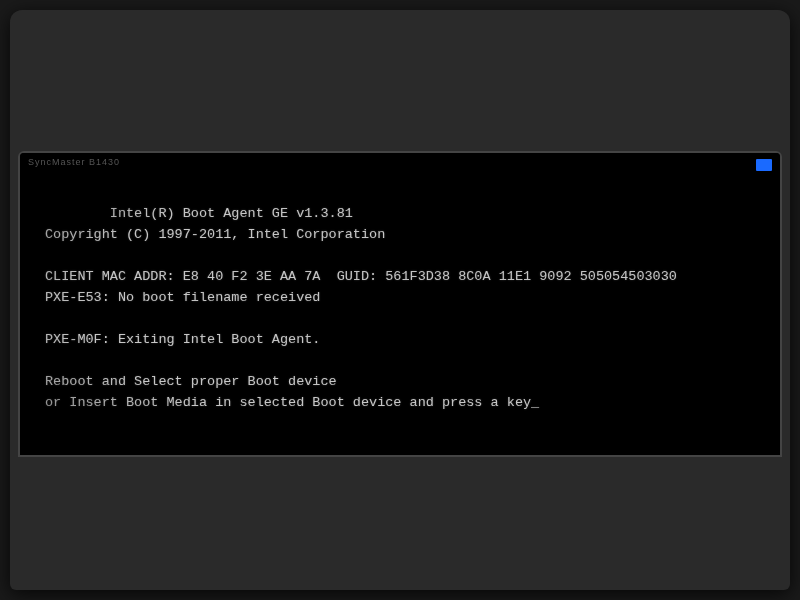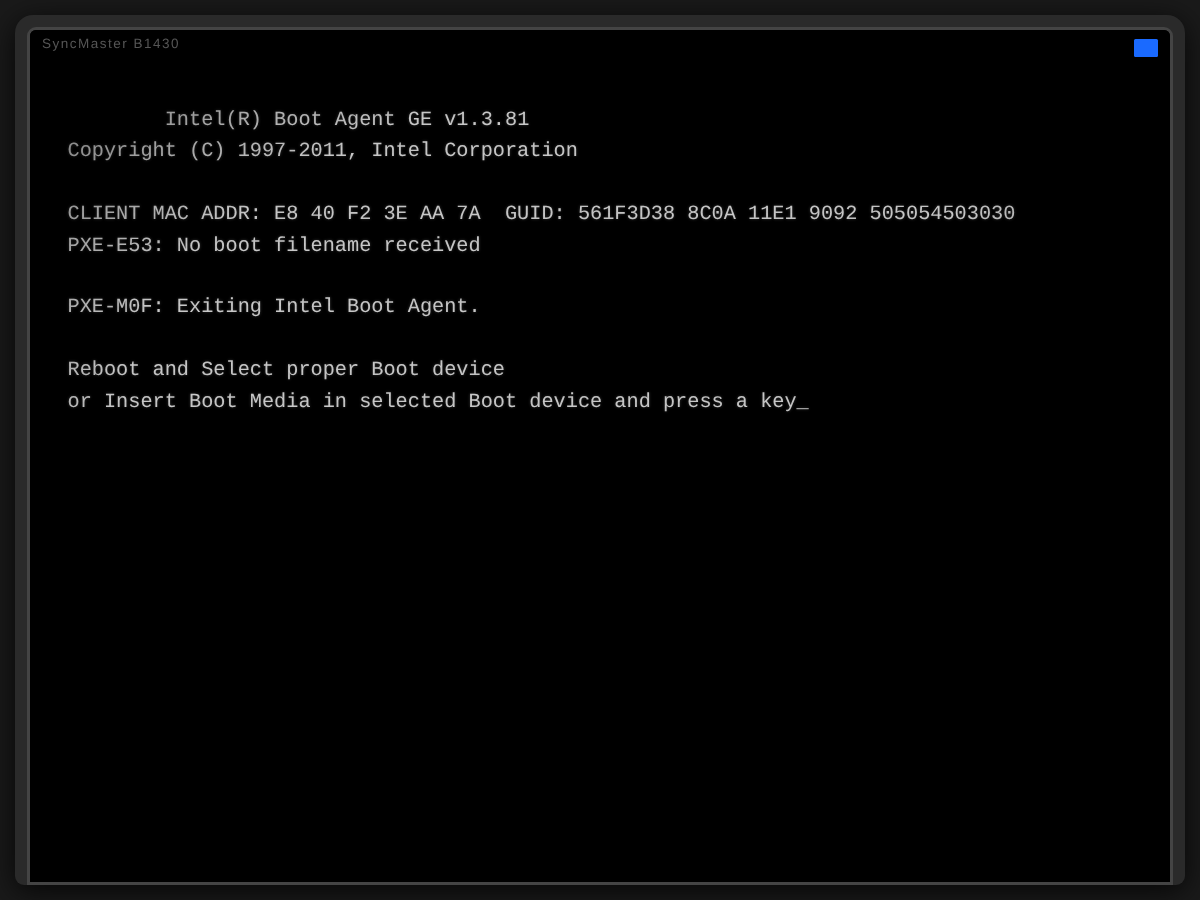--- a/index.html
+++ b/index.html
@@ -14,21 +14,20 @@
       font-family: Arial, sans-serif;
       overflow: hidden;
     }
 
     .monitor-outer {
       width: 780px;
       height: 580px;
       background: #2a2a2a;
       border-radius: 12px 12px 6px 6px;
       display: flex;
-      flex-direction: column;
       align-items: center;
       justify-content: flex-start;
       padding: 8px 8px 0 8px;
       box-shadow: 0 4px 20px rgba(0,0,0,0.8);
       position: relative;
     }
 
     .monitor-bezel {
       width: 100%;
       flex: 1;

